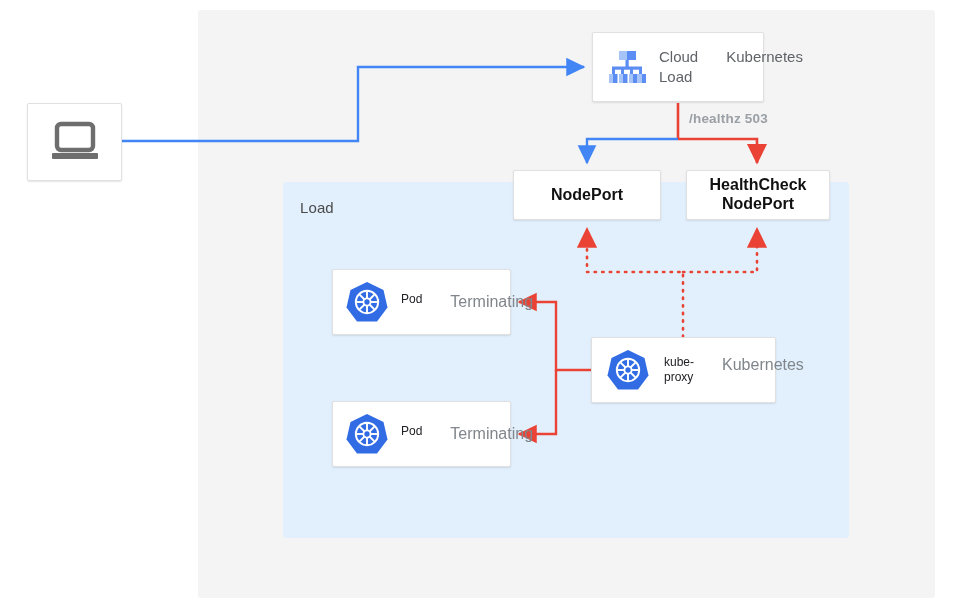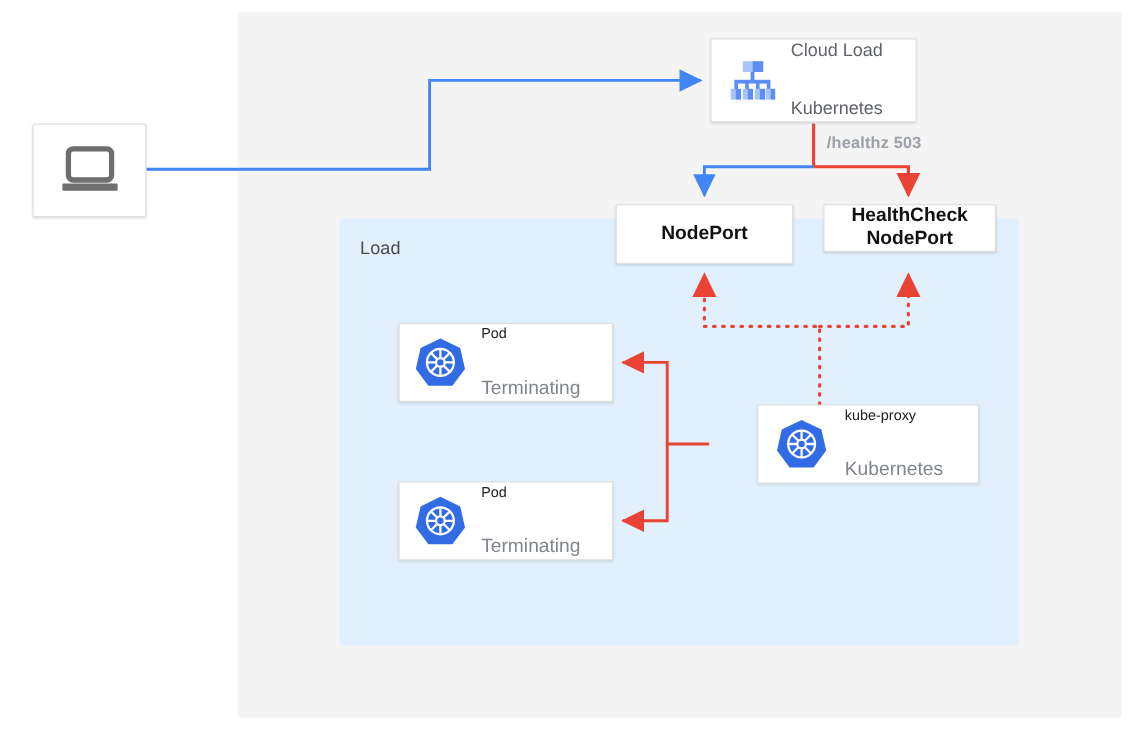--- a/index.html
+++ b/index.html
@@ -21,34 +21,34 @@
 
   .client-card{left:27px;top:103px;width:95px;height:78px;
                display:flex;align-items:center;justify-content:center;}
 
   .clb-card{left:592px;top:32px;width:172px;height:70px;
             display:flex;align-items:center;padding-left:12px;gap:10px;}
   .clb-text{font-size:15px;color:#5f6368;line-height:1.32;}
 
   .np-card{left:513px;top:170px;width:148px;height:50px;
            display:flex;align-items:center;justify-content:center;}
-  .hcnp-card{left:686px;top:170px;width:144px;height:40px;
+  .hcnp-card{left:686px;top:170px;width:144px;height:50px;
              display:flex;align-items:center;justify-content:center;}
   .np-text{font-size:16px;font-weight:bold;color:#111111;text-align:center;line-height:1.18;}
 
   .pod-card{left:332px;top:269px;width:179px;height:66px;
             display:flex;align-items:center;padding-left:12px;gap:12px;}
   .pod-card2{left:332px;top:401px;width:179px;height:66px;
              display:flex;align-items:center;padding-left:12px;gap:12px;}
   .kp-card{left:591px;top:337px;width:185px;height:66px;
-           display:flex;align-items:center;padding-left:14px;gap:14px;margin-left:40px;}
+           display:flex;align-items:center;padding-left:14px;gap:14px;}
 
   .lbl-title{font-size:12px;color:#202124;line-height:1.25;}
   .lbl-sub{font-size:16px;color:#80868b;line-height:1.25;}
-  .lbl-block{display:flex;flex-direction:column;gap:28px;}
+  .lbl-block{display:flex;flex-direction:row;gap:28px;}
 
   svg.edges{position:absolute;left:0;top:0;width:953px;height:612px;
             pointer-events:none;overflow:visible;}
 
   .laptop-ico{width:52px;height:42px;}
   .k8s-ico{width:44px;height:44px;flex:0 0 auto;}
   .clb-ico{width:44px;height:44px;flex:0 0 auto;}
 
   .healthz{position:absolute;left:689px;top:111px;font-size:13.5px;font-weight:bold;
            color:#9aa0a6;letter-spacing:.2px;text-align:right;}

